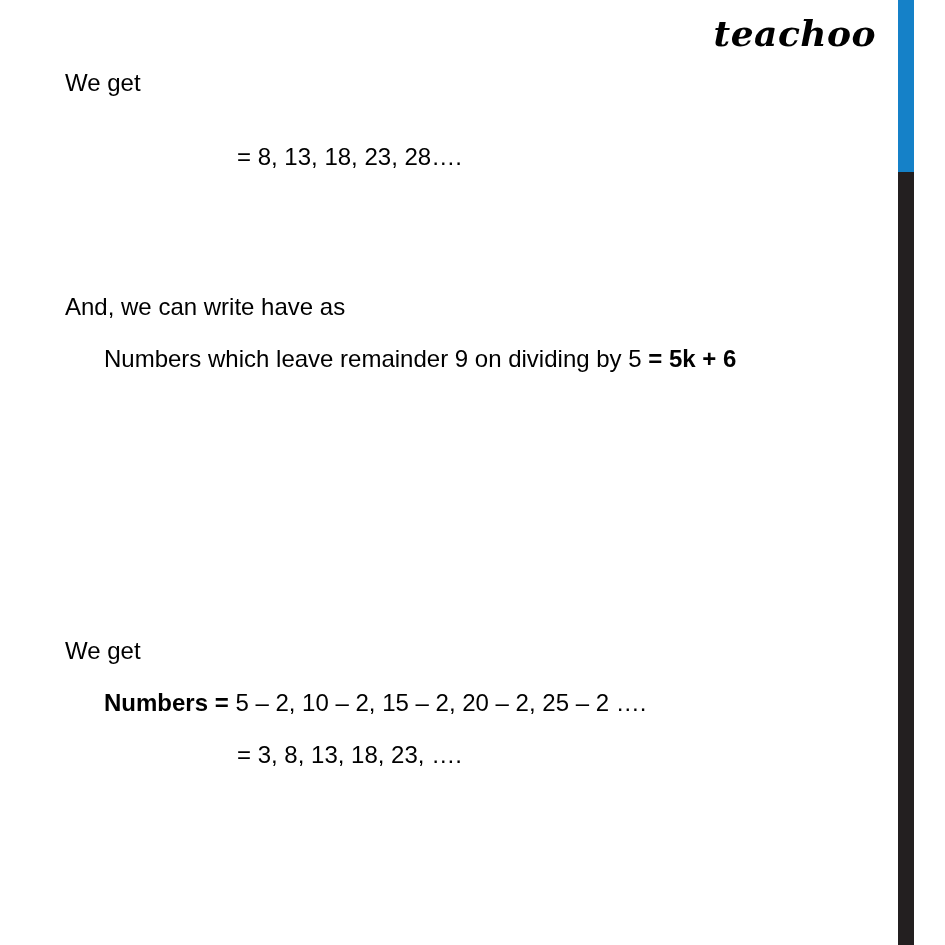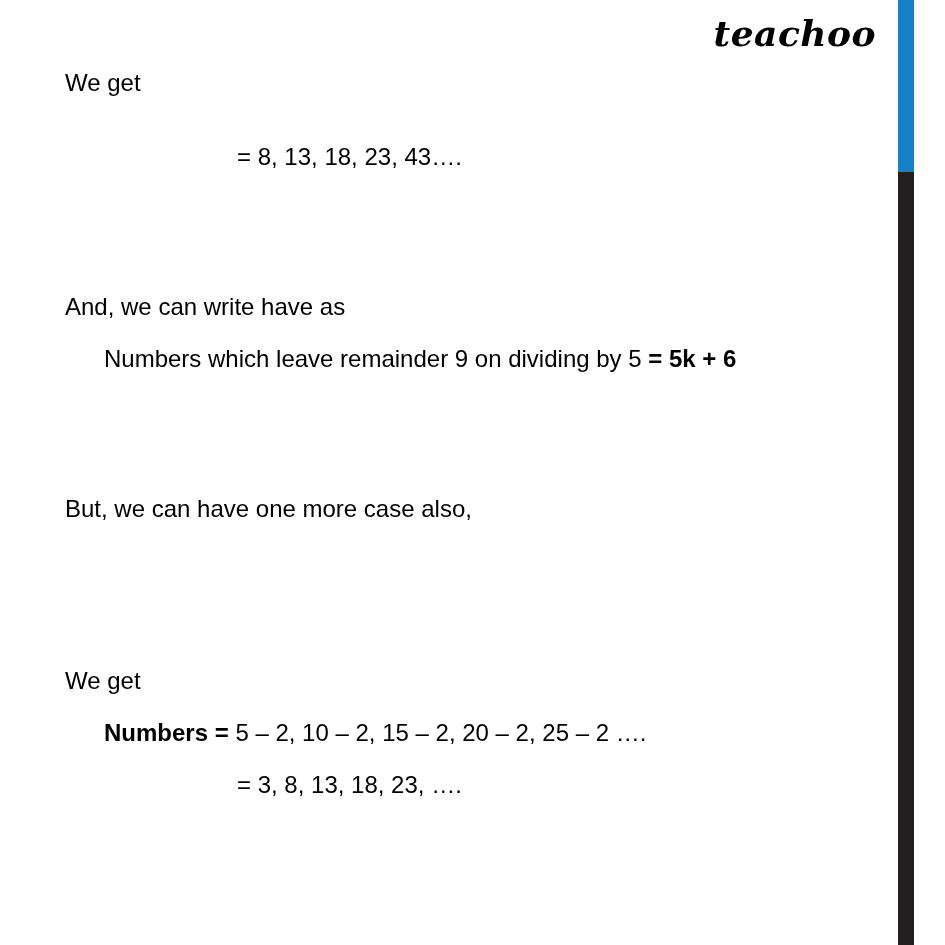--- a/index.html
+++ b/index.html
@@ -80,35 +80,34 @@
 
   <div class="content">
 
     <div class="line">We get</div>
 
     <div class="gap-sm"></div>
 
 
     <div class="gap-sm"></div>
 
-    <div class="line indent-2">= 8, 13, 18, 23, 43….</div>
+    <div class="line indent-2">= 8, 13, 18, 23, 28….</div>
 
     <div class="gap-lg"></div>
     <div class="gap-md"></div>
 
     <div class="line">And, we can write have as</div>
 
     <div class="gap-sm"></div>
 
     <div class="line indent-1"><span>Numbers which leave remainder 9 on dividing by 5 </span><span class="b">= 5k + 6</span></div>
 
     <div class="gap-lg"></div>
     <div class="gap-md"></div>
 
-    <div class="line">But, we can have one more case also,</div>
 
     <div class="gap-sm"></div>
 
 
     <div class="gap-lg"></div>
     <div class="gap-md"></div>
 
     <div class="line">We get</div>
 
     <div class="gap-sm"></div>

